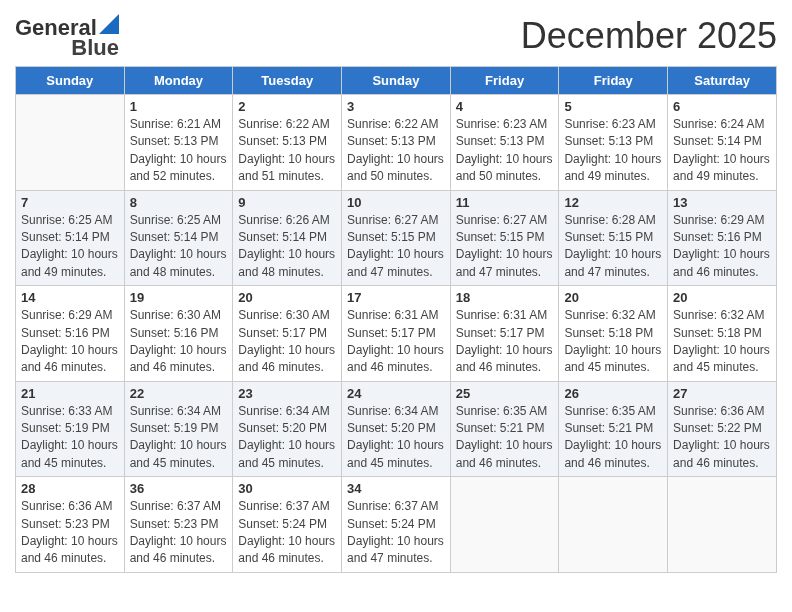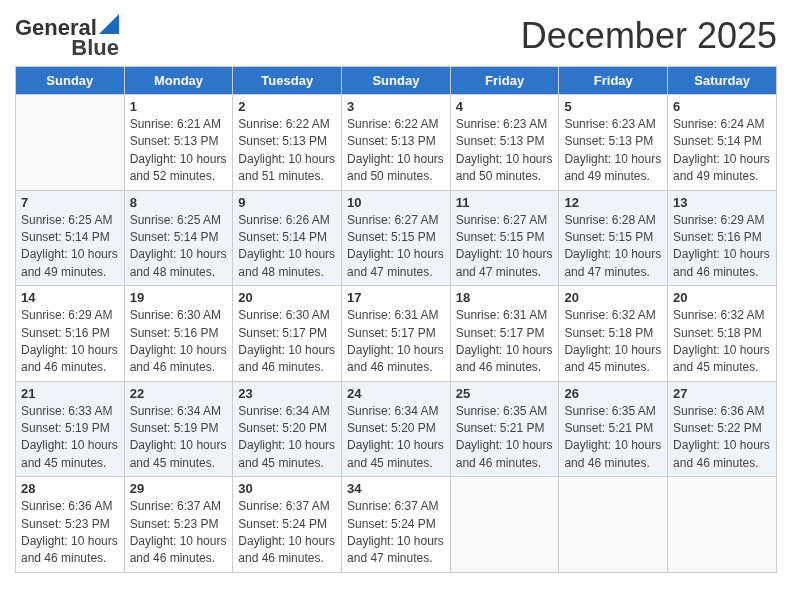--- a/index.html
+++ b/index.html
@@ -223,21 +223,21 @@
           <div class="day-number">27</div>
           <div class="day-info">Sunrise: 6:36 AM<br>Sunset: 5:22 PM<br>Daylight: 10 hours<br>and 46 minutes.</div>
         </td>
       </tr>
       <tr>
         <td>
           <div class="day-number">28</div>
           <div class="day-info">Sunrise: 6:36 AM<br>Sunset: 5:23 PM<br>Daylight: 10 hours<br>and 46 minutes.</div>
         </td>
         <td>
-          <div class="day-number">29</div>
+          <div class="day-number">36</div>
           <div class="day-info">Sunrise: 6:37 AM<br>Sunset: 5:23 PM<br>Daylight: 10 hours<br>and 46 minutes.</div>
         </td>
         <td>
           <div class="day-number">30</div>
           <div class="day-info">Sunrise: 6:37 AM<br>Sunset: 5:24 PM<br>Daylight: 10 hours<br>and 46 minutes.</div>
         </td>
         <td>
           <div class="day-number">34</div>
           <div class="day-info">Sunrise: 6:37 AM<br>Sunset: 5:24 PM<br>Daylight: 10 hours<br>and 47 minutes.</div>
         </td>

